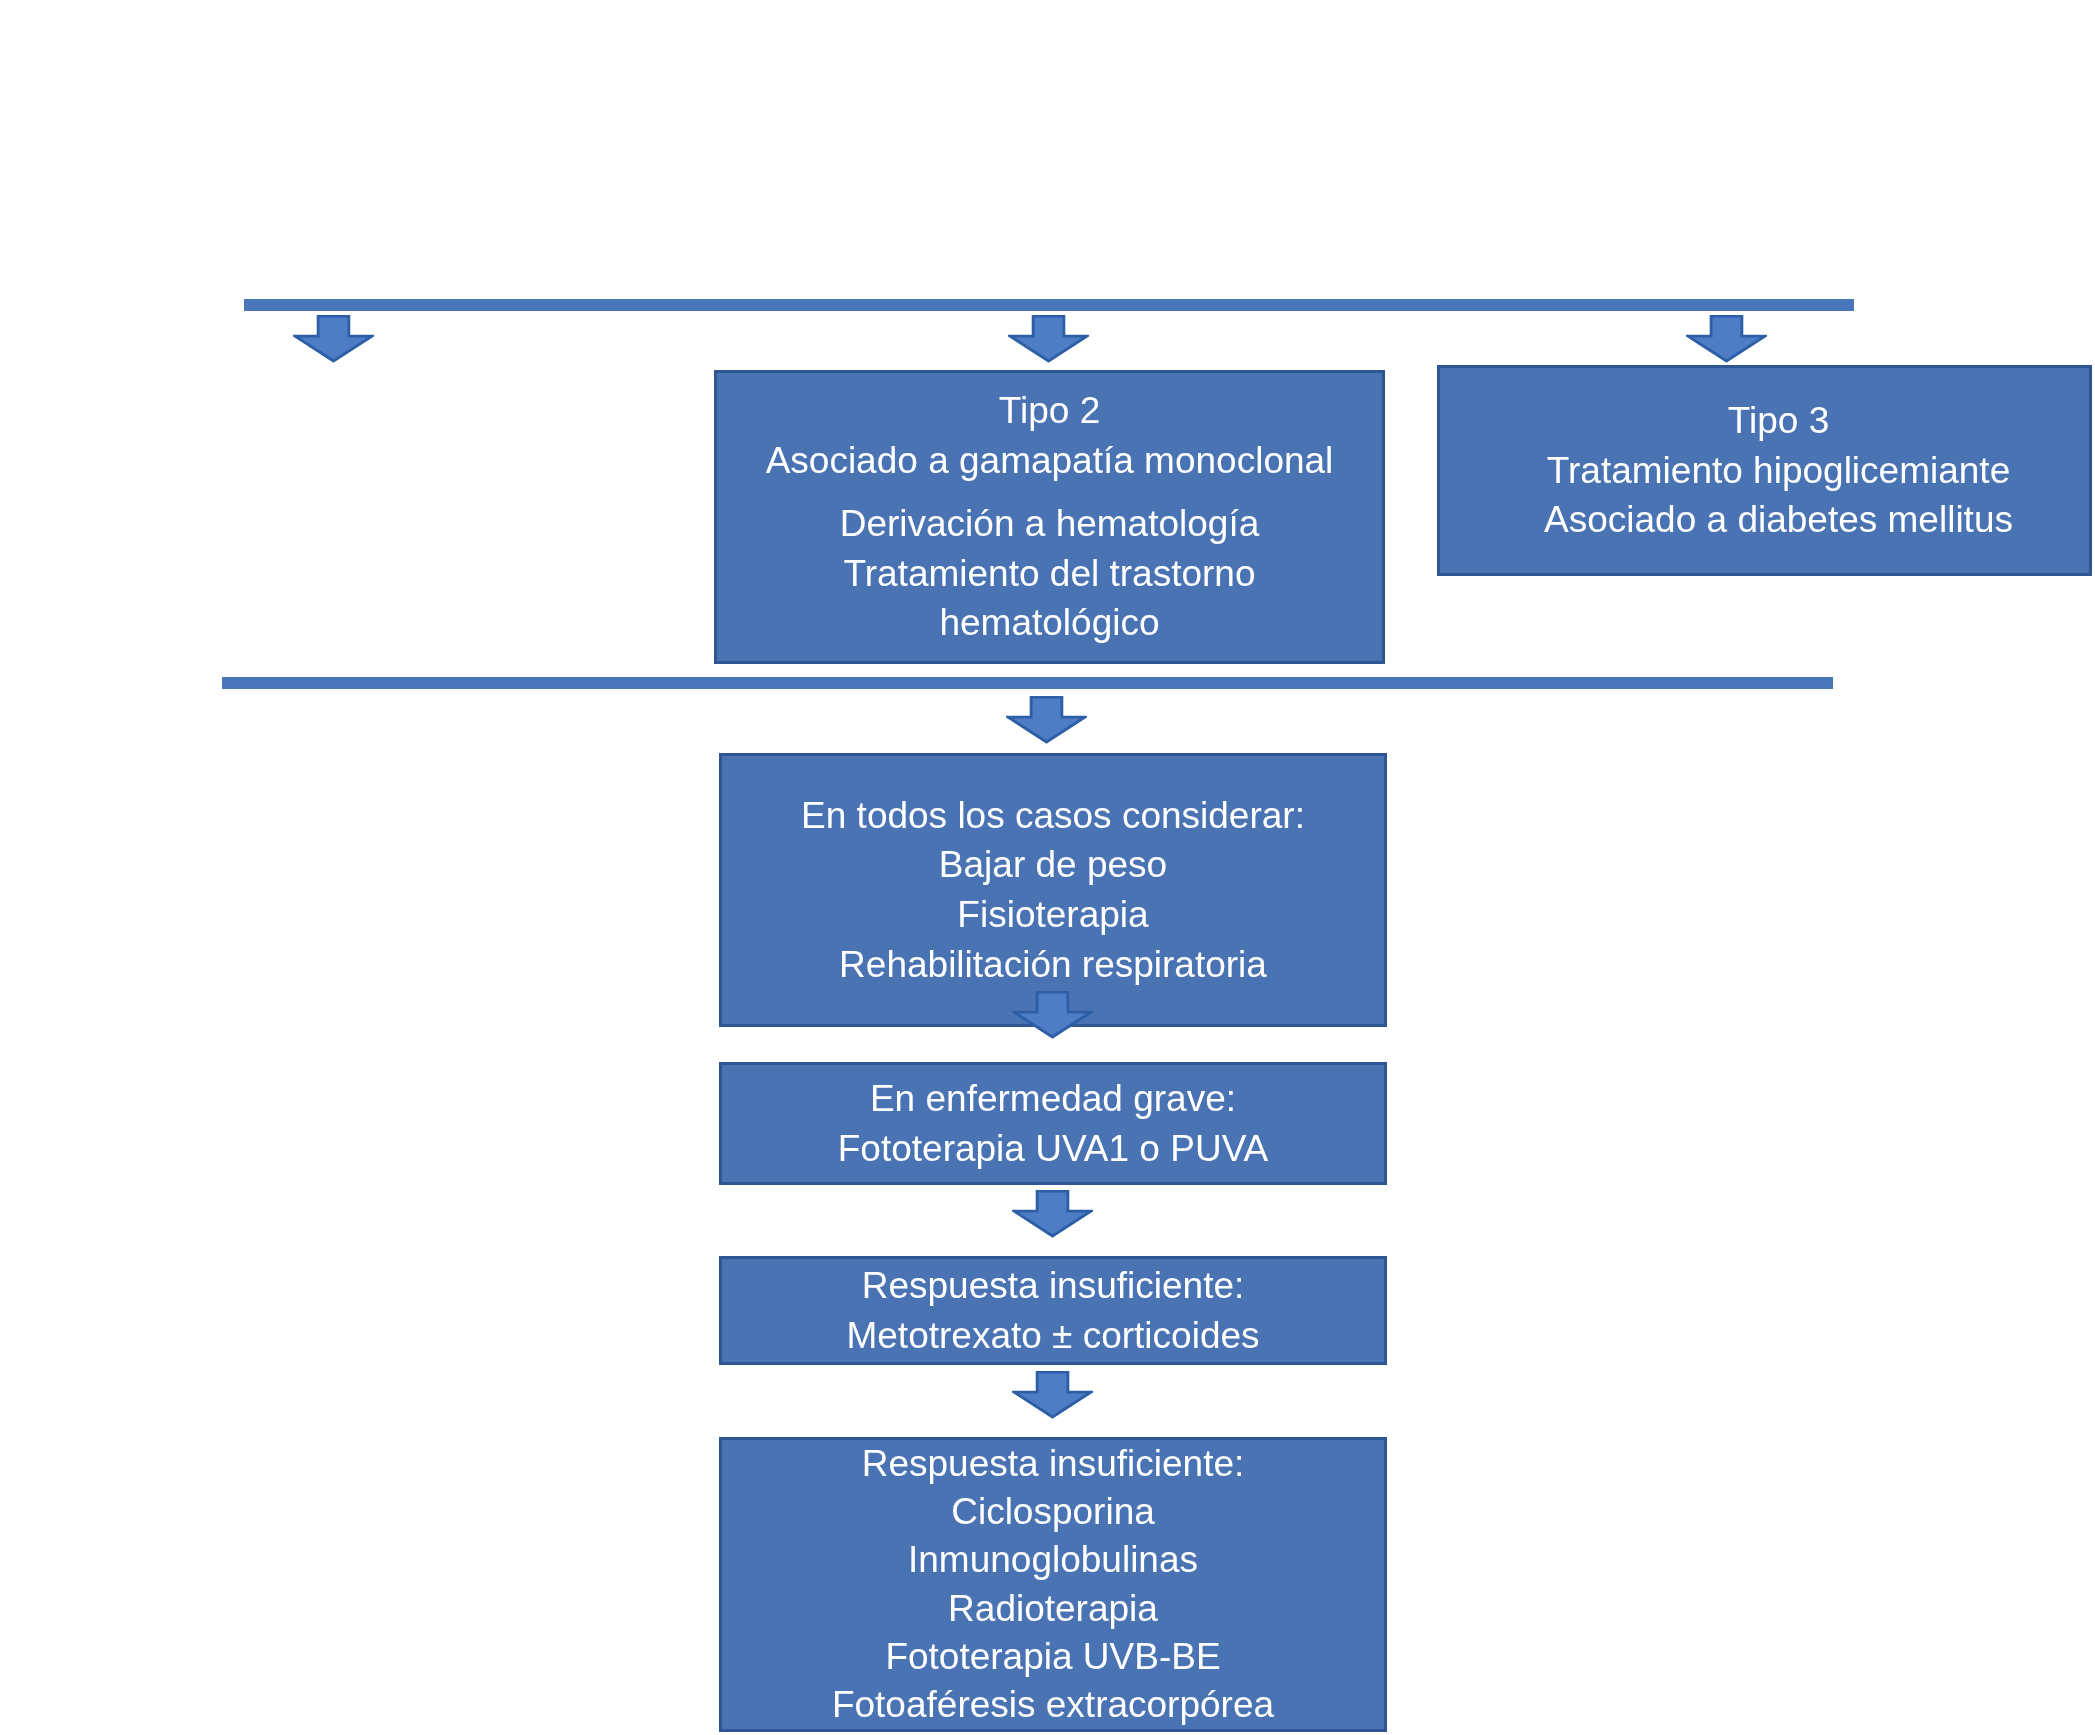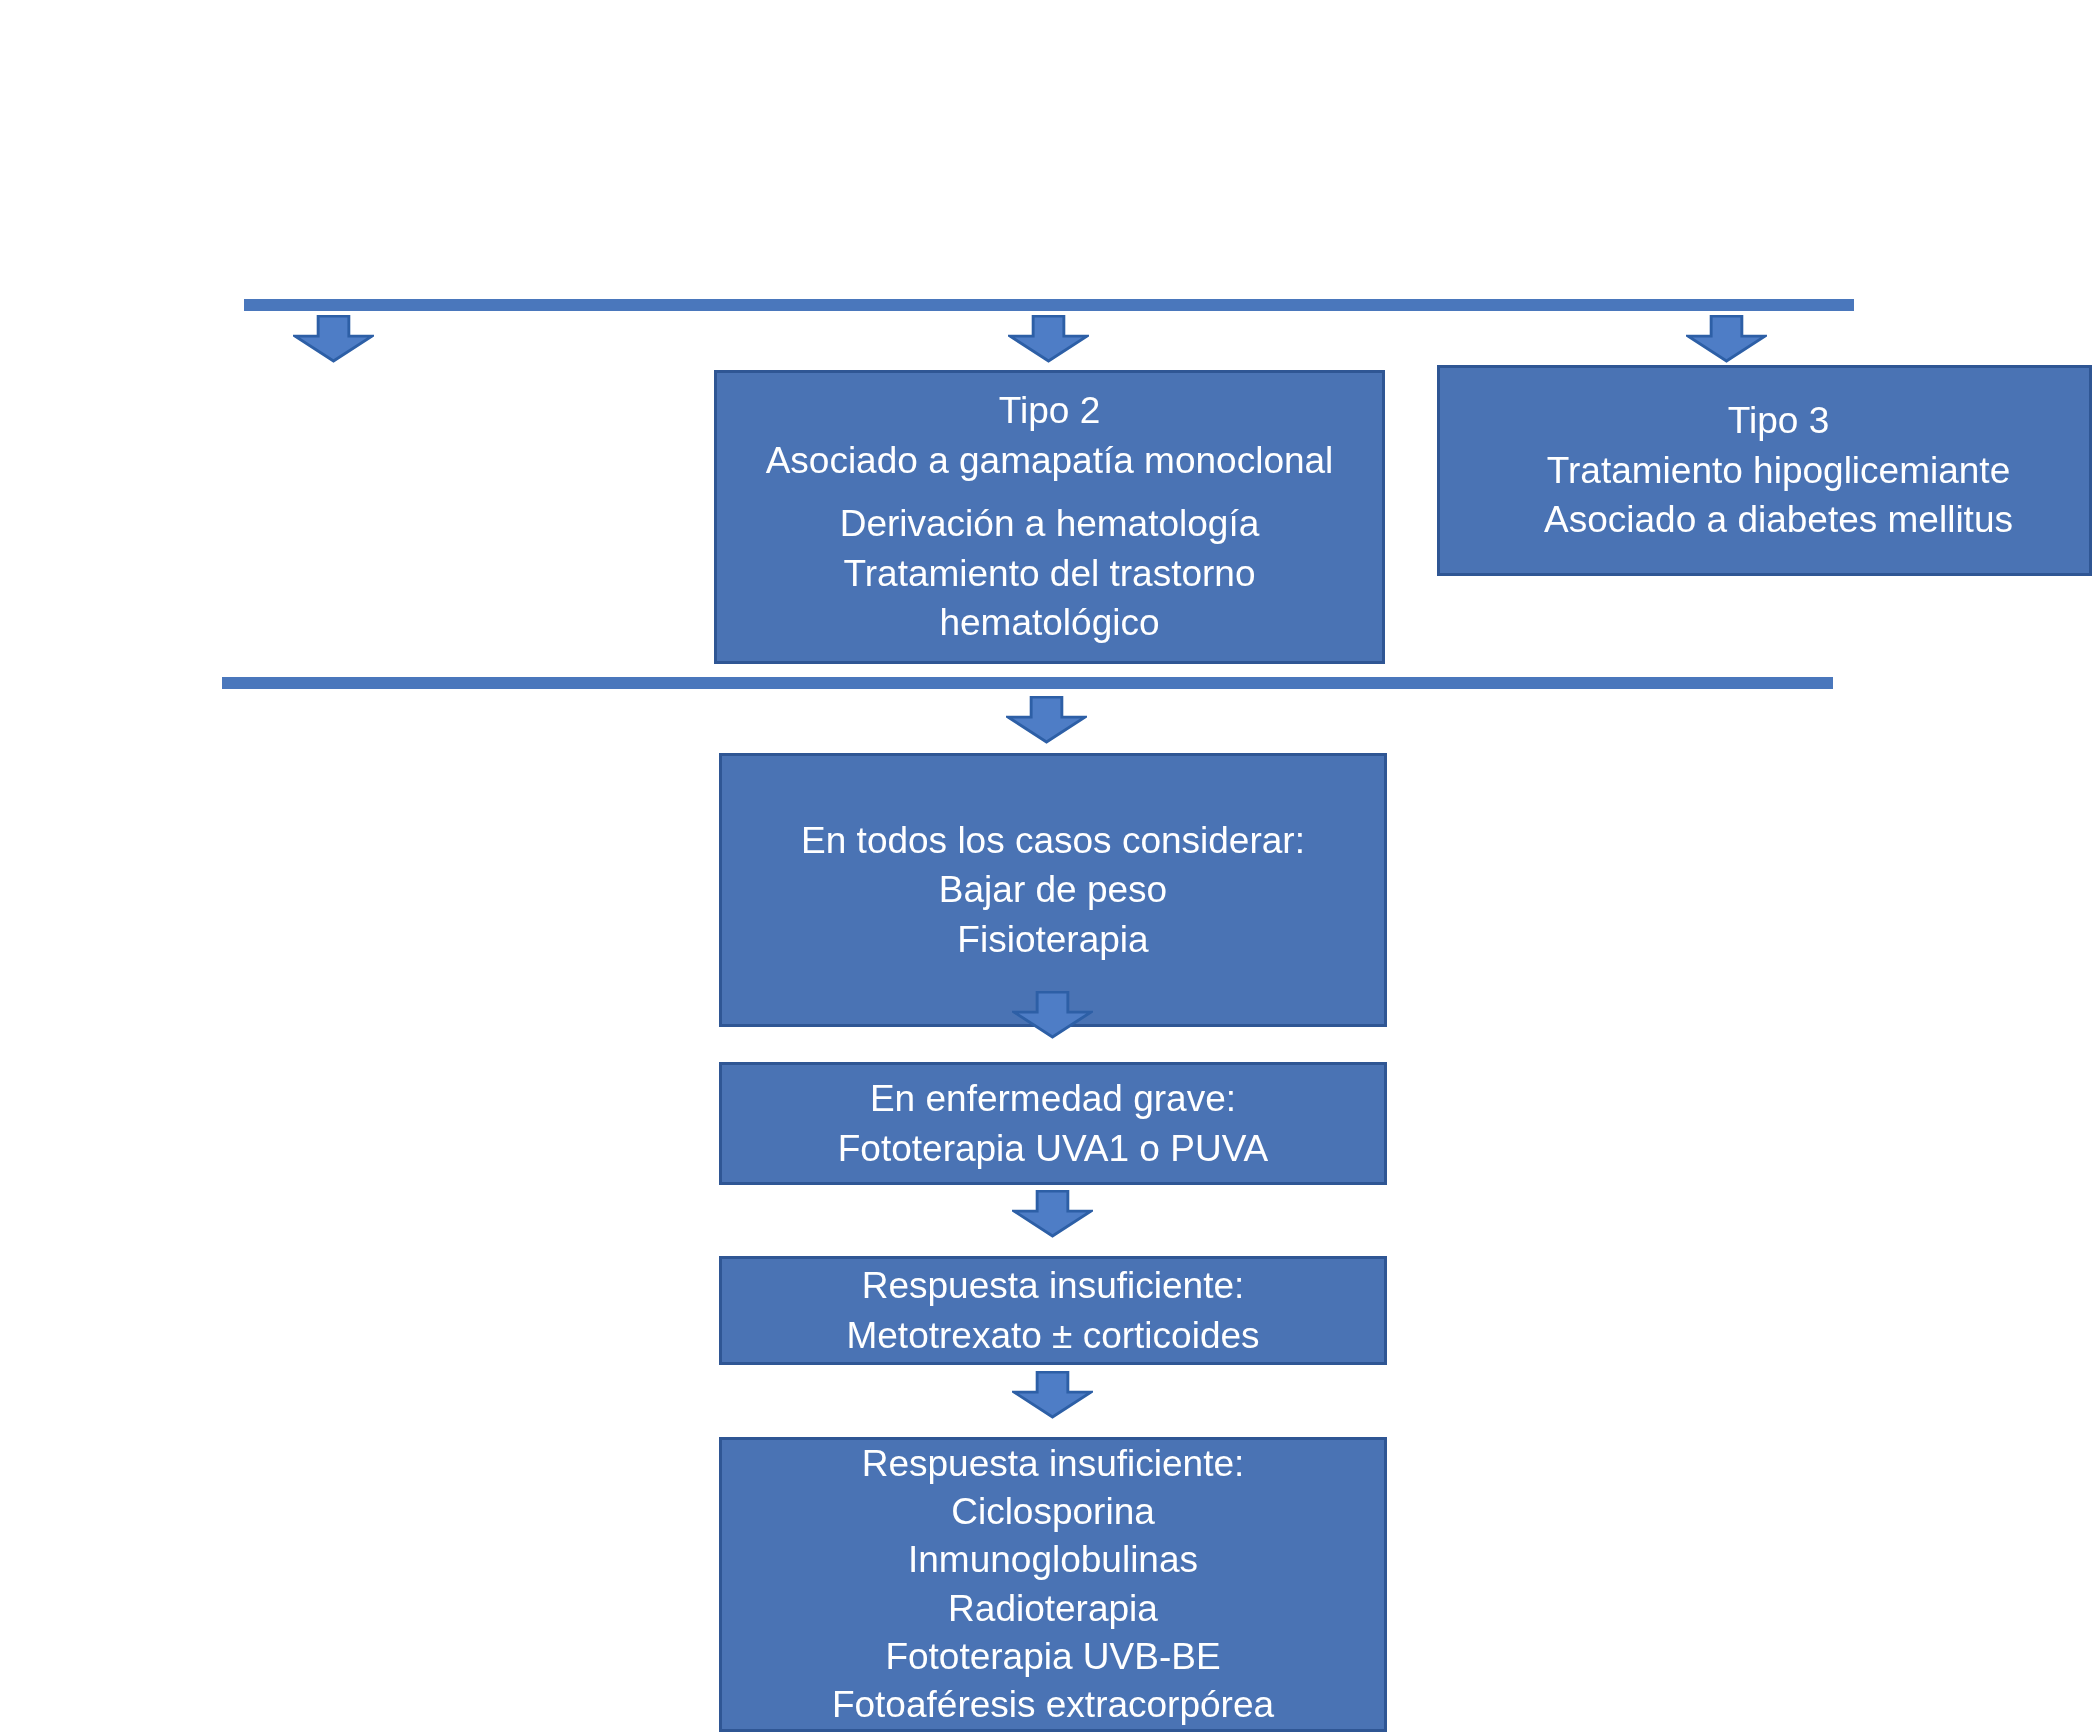--- a/index.html
+++ b/index.html
@@ -85,20 +85,21 @@
   <div class="arrow" style="left:1006px;top:696px;">
     <svg viewBox="0 0 84 50" width="81" height="48">
       <path d="M26 1 H58 V22 H82 L42 48 L2 22 H26 Z"></path>
     </svg>
   </div>
 
   <div class="box" style="left:719px;top:753px;width:668px;height:274px;">
     <div>En todos los casos considerar:</div>
     <div>Bajar de peso</div>
     <div>Fisioterapia</div>
+    <div>Rehabilitación respiratoria</div>
   </div>
 
   <div class="arrow" style="left:1012px;top:991px;">
     <svg viewBox="0 0 84 50" width="81" height="48">
       <path d="M26 1 H58 V22 H82 L42 48 L2 22 H26 Z"></path>
     </svg>
   </div>
 
   <div class="box" style="left:719px;top:1062px;width:668px;height:123px;">
     <div>En enfermedad grave:</div>

